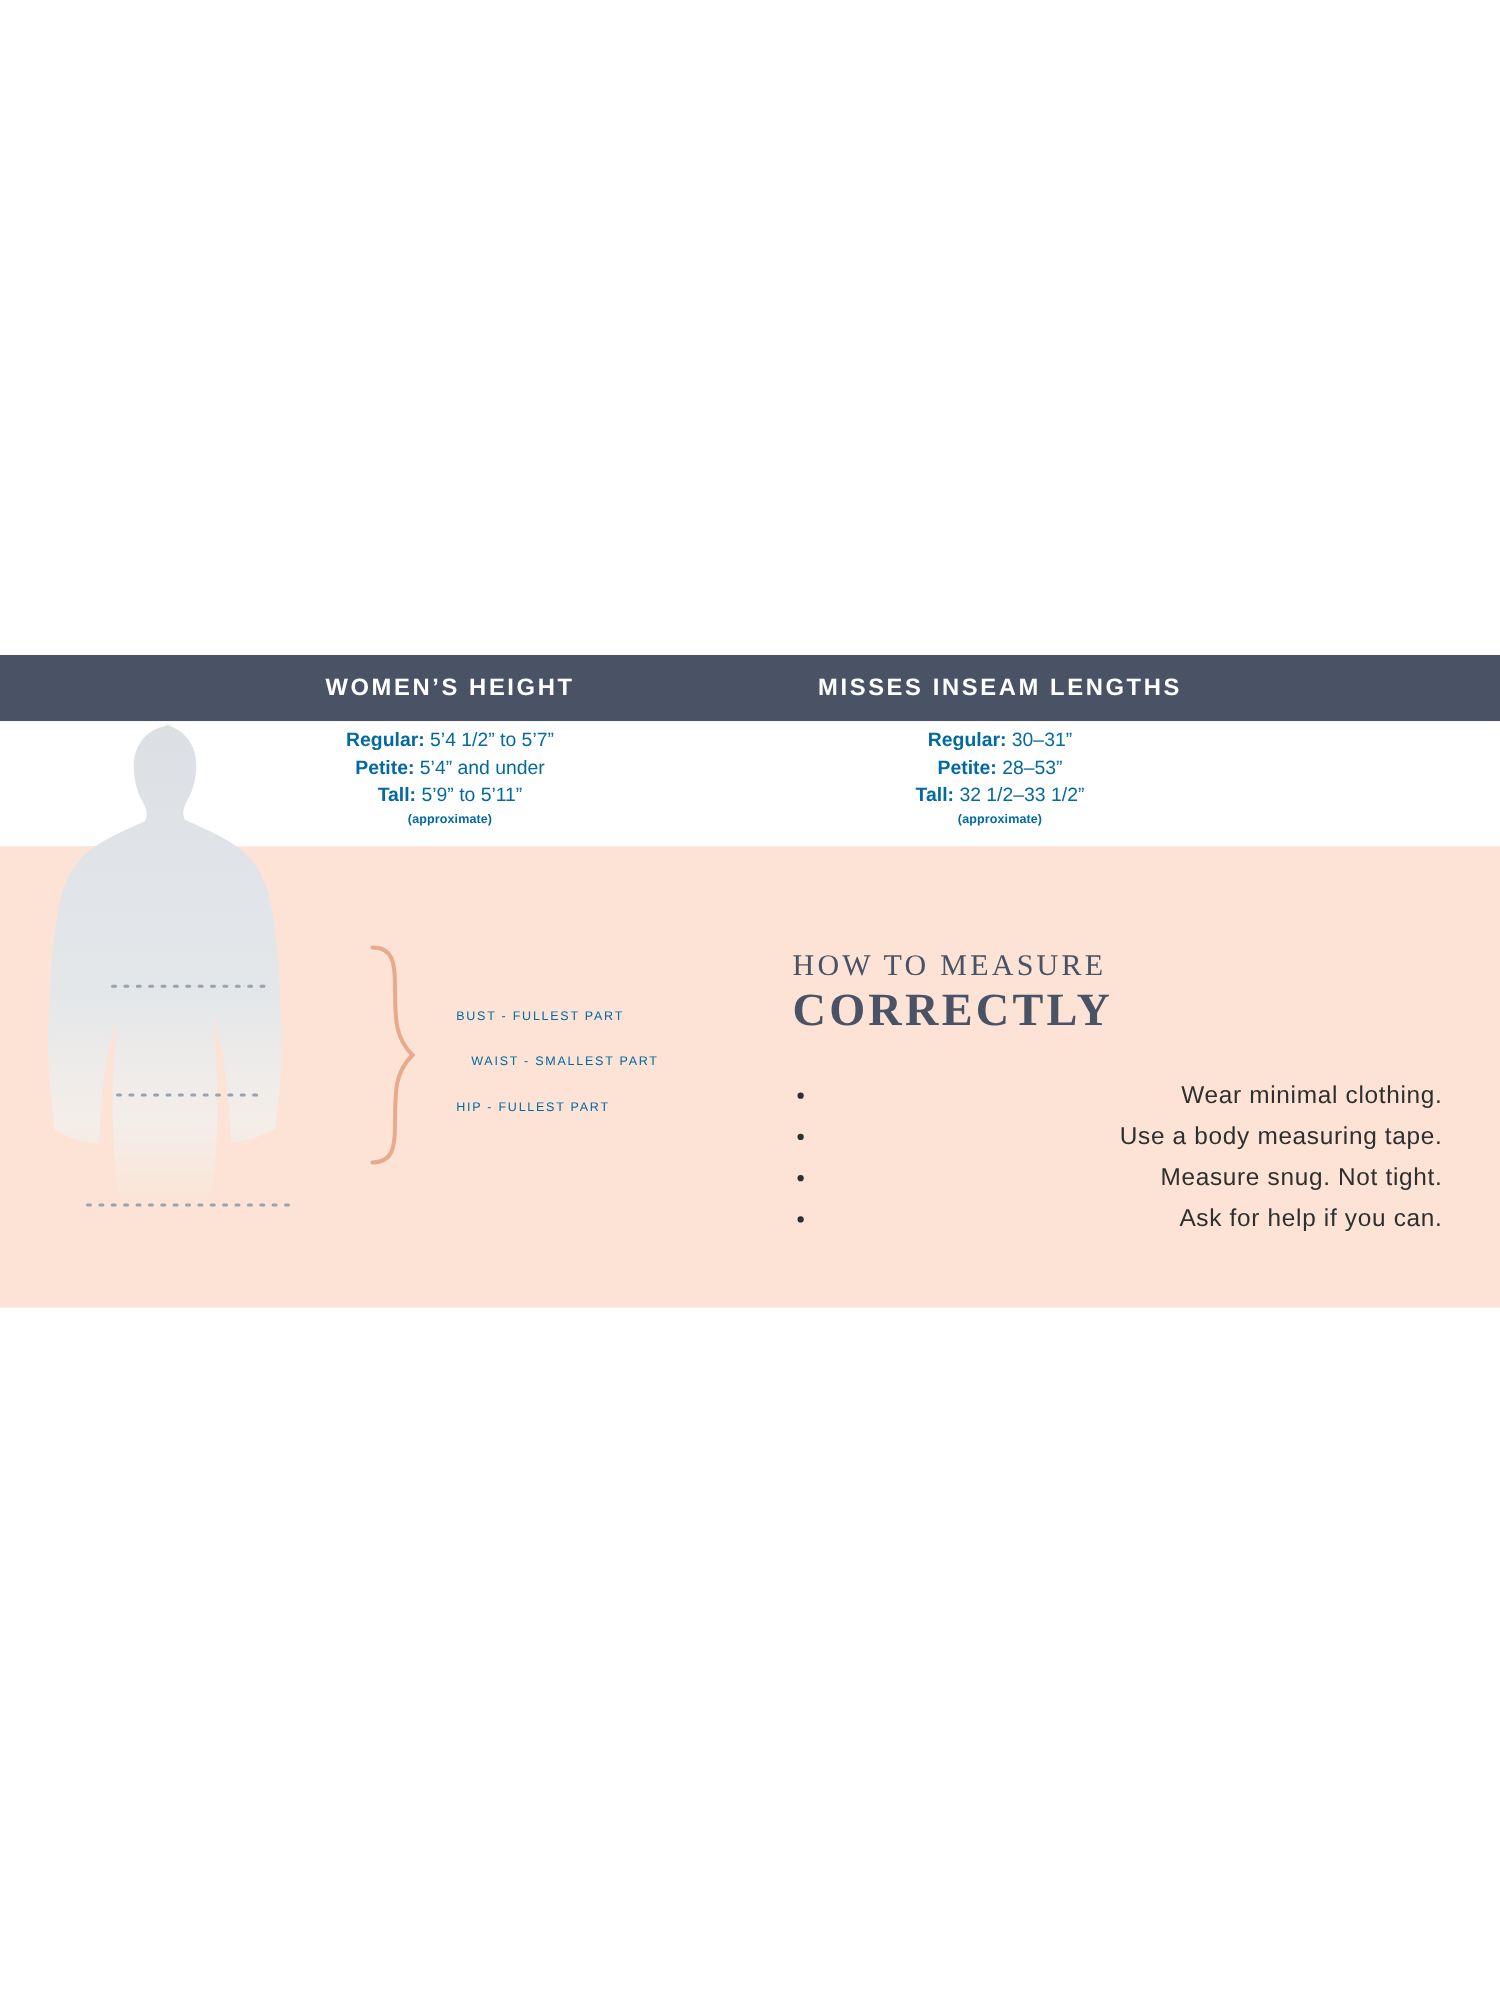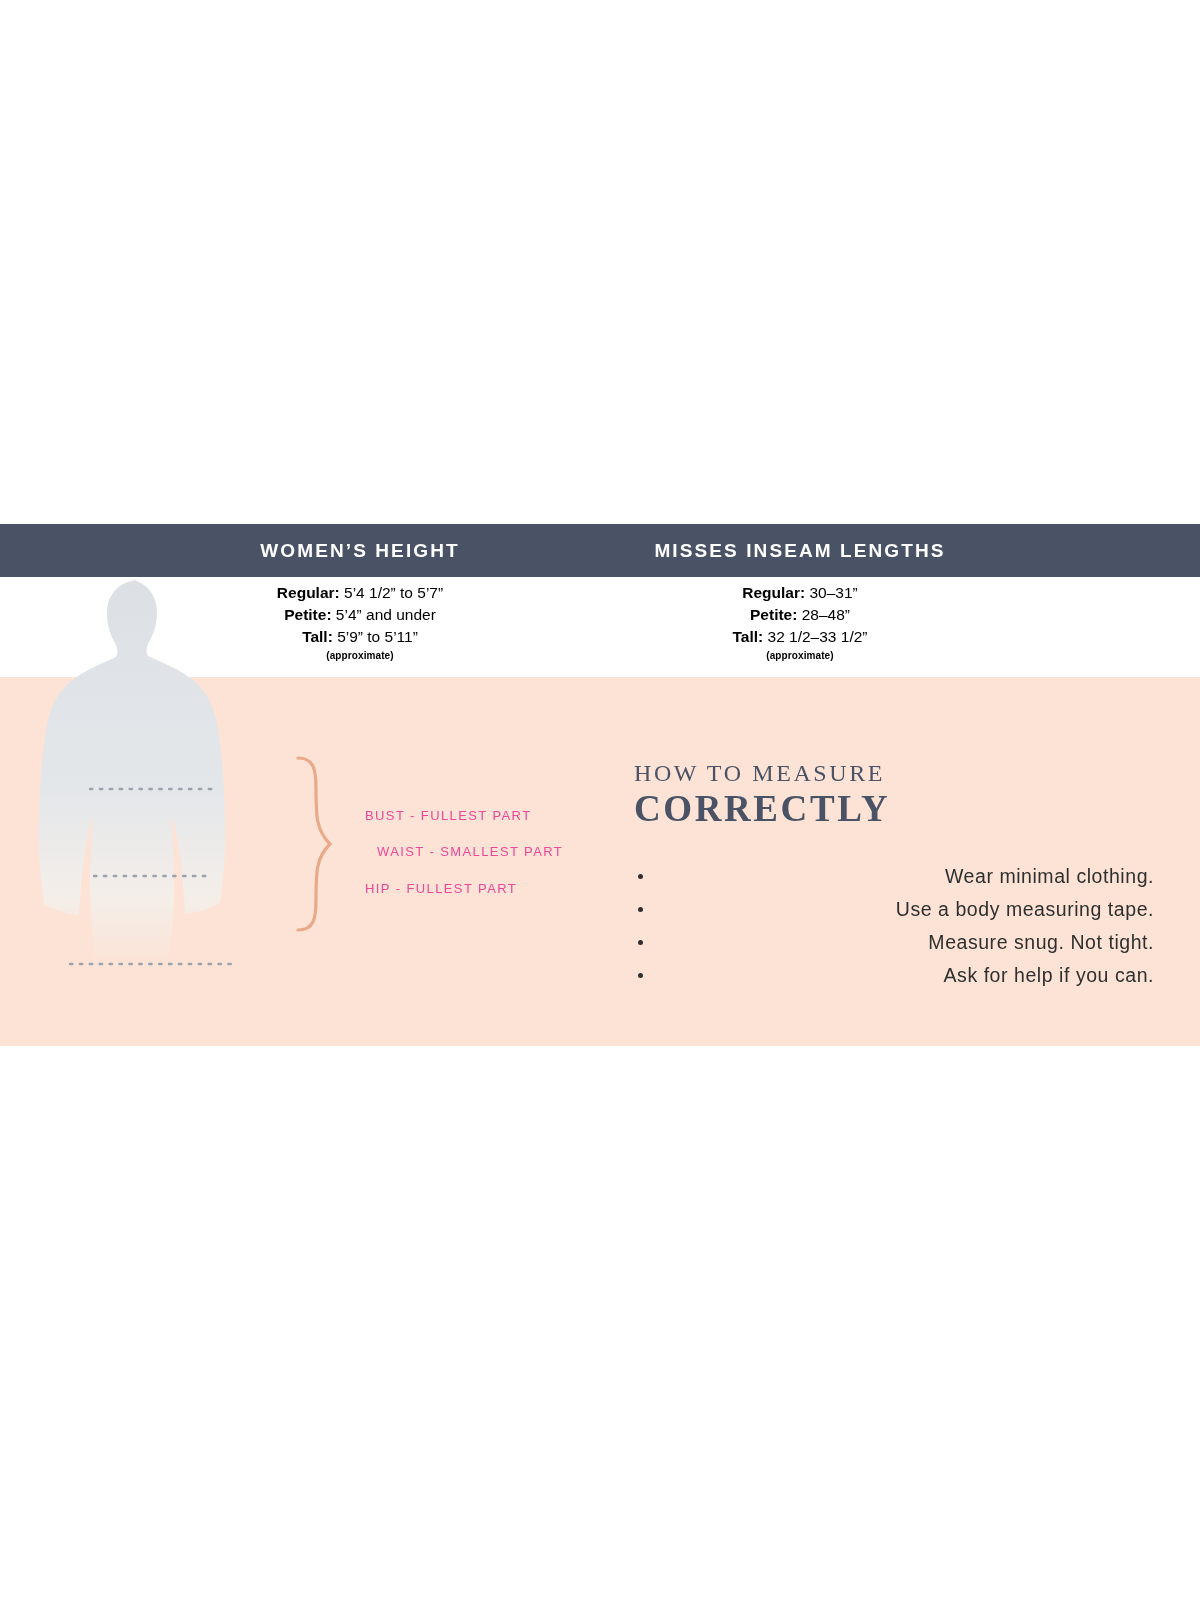--- a/index.html
+++ b/index.html
@@ -54,21 +54,21 @@
     left: 0;
     top: 53px;
     width: 1200px;
     height: 100px;
     background: #ffffff;
   }
   .spec-col {
     position: absolute;
     top: 58px;
     text-align: center;
-    color: #000000;
+    color: #0369a1;
   }
   #spec-col-height { left: 180px; width: 360px; }
   #spec-col-inseam { left: 620px; width: 360px; }
   .spec-line {
     font-size: 15.5px;
     line-height: 22px;
     white-space: nowrap;
   }
   .spec-line b { font-weight: bold; }
   .spec-approx {
@@ -93,22 +93,22 @@
     position: absolute;
     left: 10px;
     top: 50px;
     width: 260px;
     height: 472px;
   }
 
   
   .meas-label {
     position: absolute;
-    color: #ec4899;
-    font-size: 13px;
+    color: #0369a1;
+    font-size: 10px;
     letter-spacing: 1.4px;
     white-space: nowrap;
   }
   #meas-bust  { left: 365px; top: 284px; }
   #meas-waist { left: 365px; top: 320px; margin-left: 12px; }
   #meas-hip   { left: 365px; top: 357px; }
 
   #bracket {
     position: absolute;
     left: 296px;
@@ -193,21 +193,21 @@
     <div class="spec-approx">(approximate)</div>
   </div>
 
   <div class="spec-col" id="spec-col-inseam">
     <div class="spec-line">
       <b>Regular:</b>
       <span>30–31”</span>
     </div>
     <div class="spec-line">
       <b>Petite:</b>
-      <span>28–48”</span>
+      <span>28–53”</span>
     </div>
     <div class="spec-line">
       <b>Tall:</b>
       <span>32 1/2–33 1/2”</span>
     </div>
     <div class="spec-approx">(approximate)</div>
   </div>
 
   <div class="peach"></div>
 

